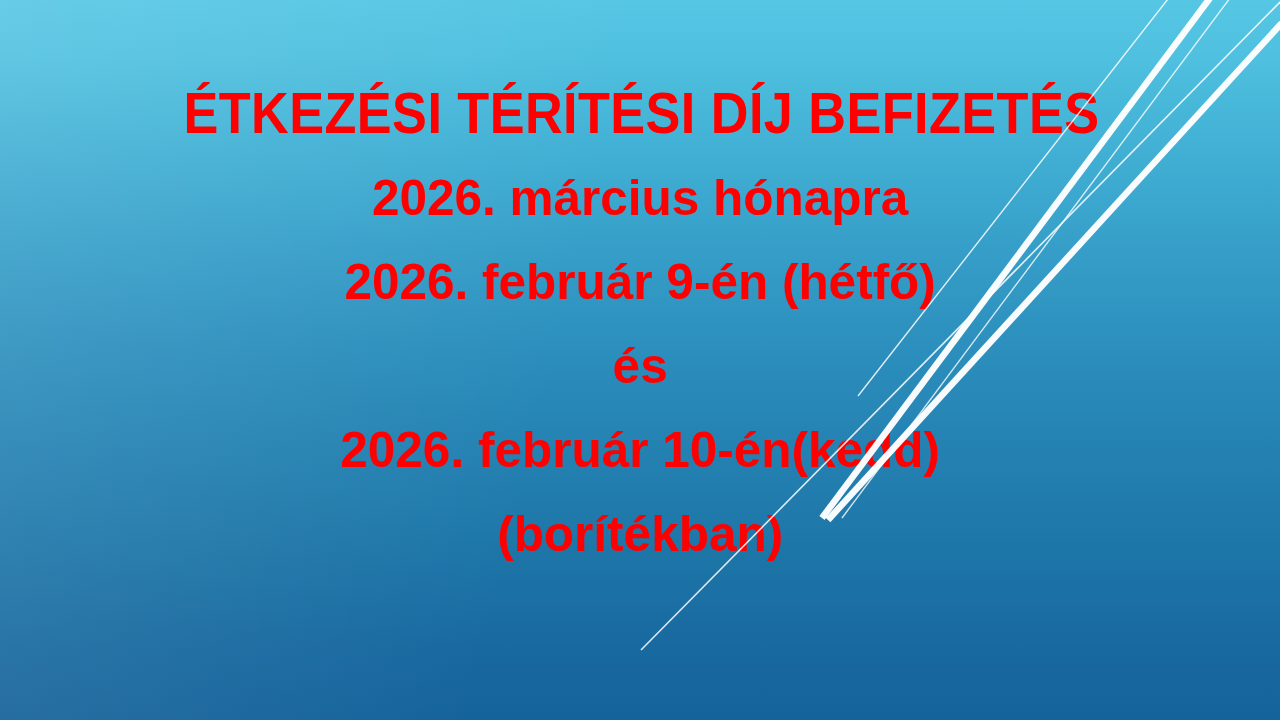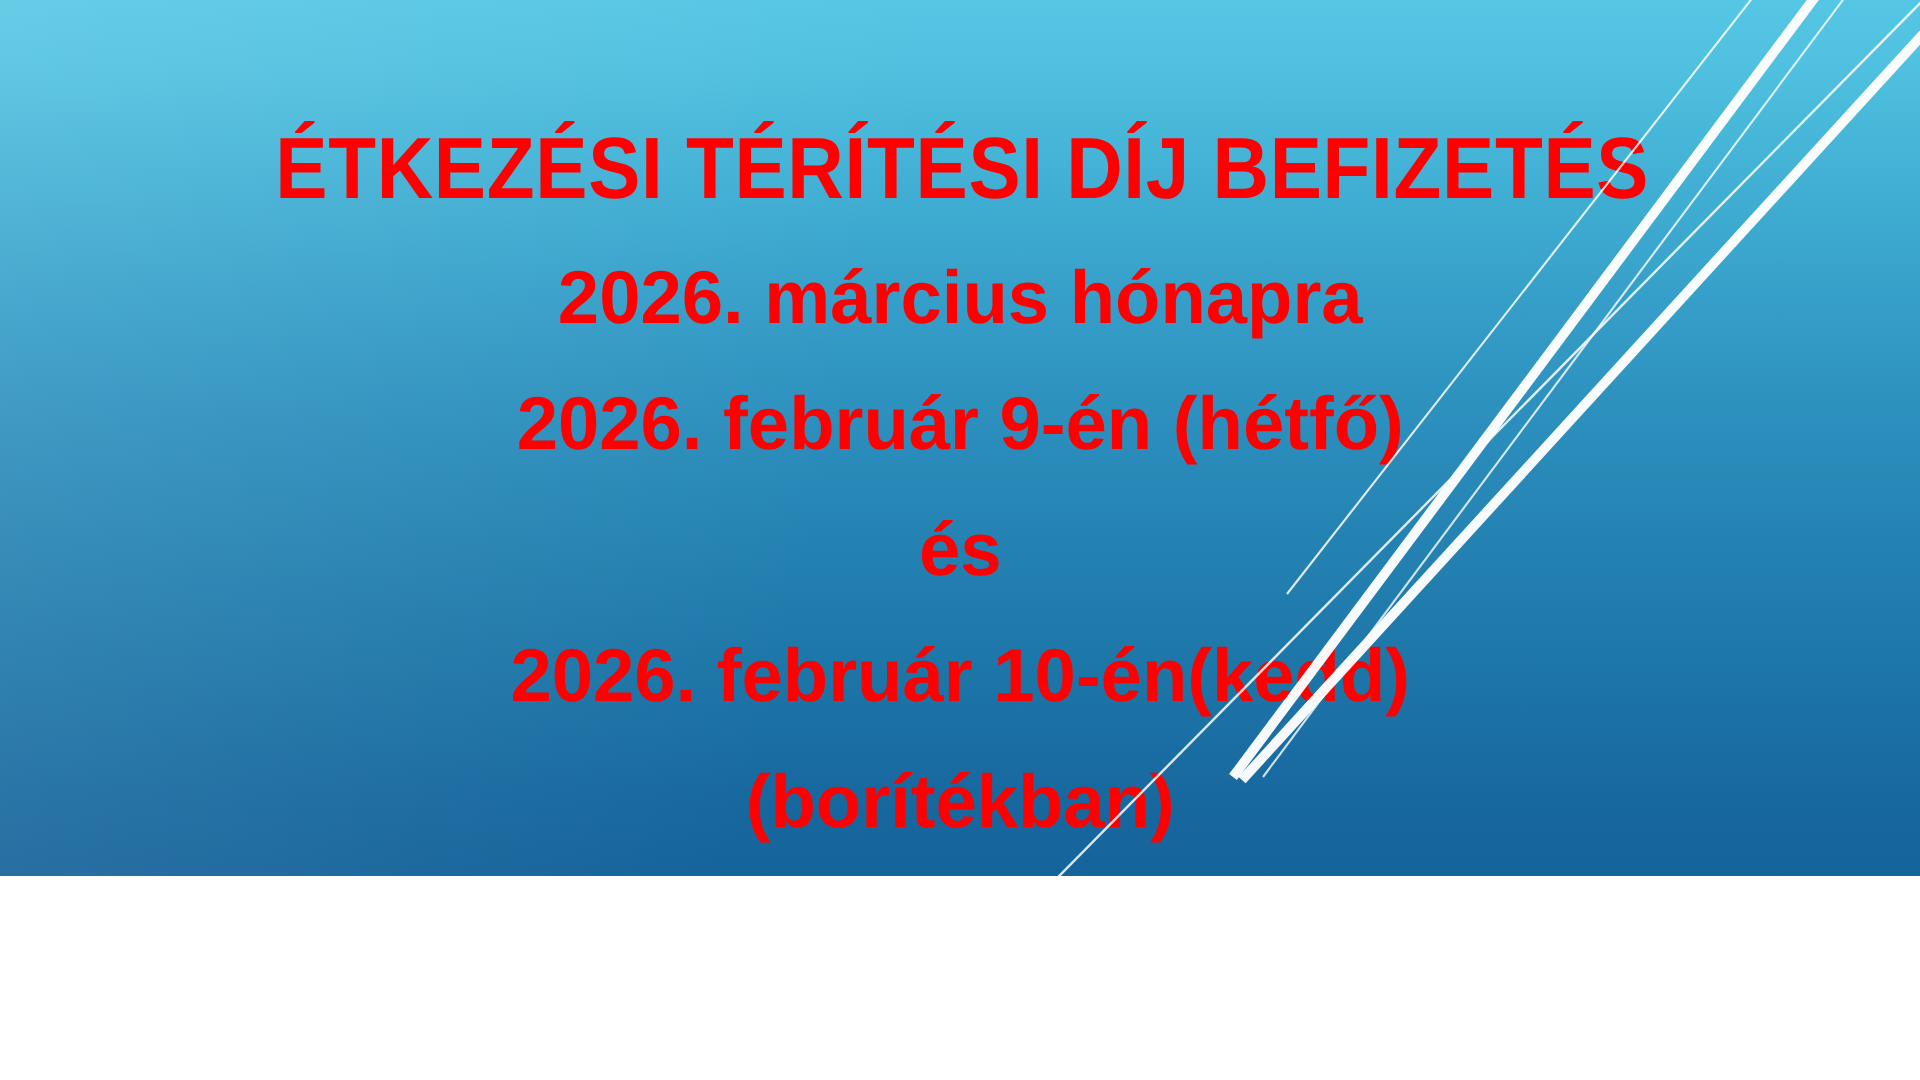--- a/index.html
+++ b/index.html
@@ -9,21 +9,21 @@
   body {
     width: 1280px;
     height: 720px;
     overflow: hidden;
     font-family: "Liberation Sans", sans-serif;
   }
 
   #slide {
     position: relative;
     width: 1280px;
-    height: 584px;
+    height: 720px;
     overflow: hidden;
     
     background:
       linear-gradient(104deg,
         rgba(255,255,255,0.10) 0%,
         rgba(255,255,255,0.00) 45%),
       linear-gradient(180deg,
         #55C6E4 0%,
         #4FC0DF 8%,
         #42B1D5 20%,

